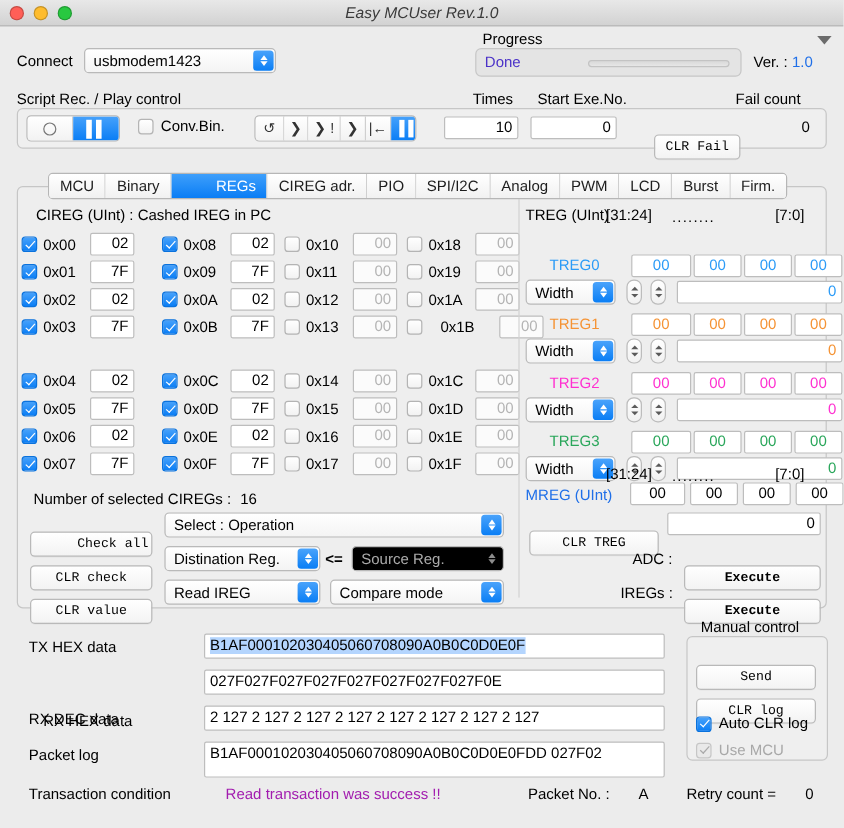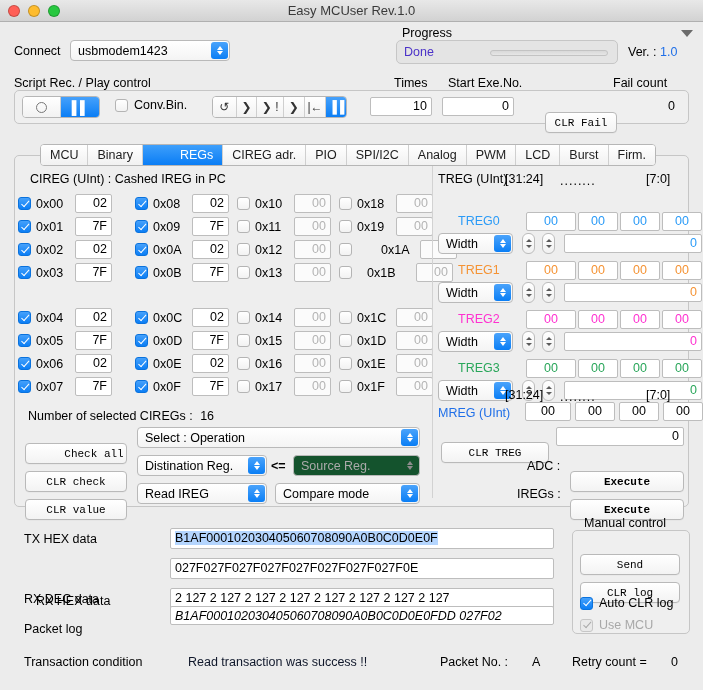--- a/index.html
+++ b/index.html
@@ -21,21 +21,21 @@
   #titlebar {
     height: 22px;
     background: linear-gradient(#e8e8e8, #d2d2d2);
     border-bottom: 1px solid #b0b0b0;
     position: relative;
     display: flex;
     align-items: center;
   }
   #titlebar .title {
     position: absolute; left: 0; right: 0; text-align: center;
-    font-size: 13px; color: #3a3a3a; line-height: 22px;
+    font-size: 13px; color: #3a3a3a; line-height: 22px; font-style: italic;
   }
   .traffic { display: flex; gap: 8px; margin-left: 8px; z-index: 2; }
   .dot { width: 12px; height: 12px; border-radius: 50%; border: 0.5px solid rgba(0,0,0,.22); }
   .dot.red { background: #ff5f57; }
   .dot.yellow { background: #febc2e; }
   .dot.green { background: #28c840; }
 
   
   .lbl { font-size: 12.5px; color: #000; white-space: nowrap; }
   .tf {
@@ -85,21 +85,21 @@
     overflow: hidden;
   }
   .popup .arrowbox {
     position: absolute; right: 1px; top: 1px; bottom: 1px;
     width: 17px;
     background: linear-gradient(#4aa3fb, #0a7ef5);
     border-radius: 3px;
     display: flex; flex-direction: column; align-items: center; justify-content: center;
     gap: 1px;
   }
-  .popup.disabled { background: #14532d; color: #aaa; }
+  .popup.disabled { background: #000000; color: #aaa; }
   .popup.disabled .arrowbox { background: transparent; }
   .chev { width: 0; height: 0; border-left: 3.5px solid transparent; border-right: 3.5px solid transparent; }
   .chev.up { border-bottom: 4px solid #fff; }
   .chev.dn { border-top: 4px solid #fff; }
   .popup.disabled .chev.up { border-bottom-color: #8d8d8d; }
   .popup.disabled .chev.dn { border-top-color: #8d8d8d; }
 
   
   .stepper {
     width: 13px; height: 21px;
@@ -187,21 +187,21 @@
   #tabbar .tab.active { background: linear-gradient(#3e9ffb,#0a7df5); color: #fff; padding-left: 37px; }
 
   .progbar {
     height: 6px; border-radius: 3px;
     background: linear-gradient(#d9d9d9,#e6e6e6);
     border: 1px solid #c3c3c3;
   }
 
   .blue { color: #1f6fe8; }
   .purple { color: #4b32c8; }
-  .green-t { color: #0f172a; }
+  .green-t { color: #a21caf; }
 
   .disclosure {
     width: 0; height: 0;
     border-left: 6px solid transparent;
     border-right: 6px solid transparent;
     border-top: 7px solid #6b6b6b;
   }
 </style>
 </head>
 <body>
@@ -447,21 +447,21 @@
       <span class="lbl" style="width: 34px;">0x18</span>
       <div class="tf dim" style="width: 37px;">00</div>
     </div>
     <div style="position: absolute; left: 321px; top: 23px; display: flex; align-items: center; gap: 5px;">
       <span class="cb"></span>
       <span class="lbl" style="width: 34px;">0x19</span>
       <div class="tf dim" style="width: 37px;">00</div>
     </div>
     <div style="position: absolute; left: 321px; top: 46px; display: flex; align-items: center; gap: 5px;">
       <span class="cb"></span>
-      <span class="lbl" style="width: 34px; margin-left: 24px;">0x1A</span>
+      <span class="lbl" style="width: 34px;">0x1A</span>
       <div class="tf dim" style="width: 37px;">00</div>
     </div>
     <div style="position: absolute; left: 321px; top: 69px; display: flex; align-items: center; gap: 15px;">
       <span class="cb"></span>
       <span class="lbl" style="width: 34px;">0x1B</span>
       <div class="tf dim" style="width: 37px;">00</div>
     </div>
     <div style="position: absolute; left: 321px; top: 114px; display: flex; align-items: center; gap: 5px;">
       <span class="cb"></span>
       <span class="lbl" style="width: 34px;">0x1C</span>
@@ -646,21 +646,21 @@
 <div class="abs btn bold" style="left:570px; top:483px; width:114px;">Execute</div>
 
 <div class="abs" style="left: 24px; top: 528px; width: 530px; position: absolute;" id="data-fields">
     <div class="lbl" style="position: absolute; left: 0px; top: 4px;">TX HEX data</div>
     <div class="tf left" style="position: absolute; left: 146px; top: 0px; width: 384px; height: 21px; line-height: 19px;"><span style="background: rgb(180, 213, 254);">B1AF000102030405060708090A0B0C0D0E0F</span></div>
     <div class="lbl" style="position: absolute; left: 12px; top: 34px; margin-top: 32px;">RX HEX data</div>
     <div class="tf left" style="position: absolute; left: 146px; top: 30px; width: 384px; height: 21px; line-height: 19px;"><span>027F027F027F027F027F027F027F027F0E</span></div>
     <div class="lbl" style="position: absolute; left: 0px; top: 64px;">RX DEC data</div>
     <div class="tf left" style="position: absolute; left: 146px; top: 60px; width: 384px; height: 21px; line-height: 19px;"><span>2 127 2 127 2 127 2 127 2 127 2 127 2 127 2 127</span></div>
     <div class="lbl" style="position: absolute; left: 0px; top: 94px;">Packet log</div>
-    <div class="tf left" style="position: absolute; left: 146px; top: 78px; width: 384px; height: 19px; line-height: 19px; font-style: italic;"><span>B1AF000102030405060708090A0B0C0D0E0FDD 027F02</span></div>
+    <div class="tf left" style="position: absolute; left: 146px; top: 90px; width: 384px; height: 30px; line-height: 19px;"><span>B1AF000102030405060708090A0B0C0D0E0FDD 027F02</span></div>
   </div>
 
 <div class="abs lbl" style="left:584px; top:516px;">Manual control</div>
 <div class="group" style="left:572px; top:530px; width:118px; height:104px;"></div>
 <div class="abs btn" style="left:580px; top:538px; width:100px;">Send</div>
 <div class="abs btn" style="left:580px; top:566px; width:100px;">CLR log</div>
 <div class="abs" style="left:580px; top:596px; display:flex; align-items:center; gap:6px;">
   <span class="cb on"></span>
   <span class="lbl">Auto CLR log</span>
 </div>

